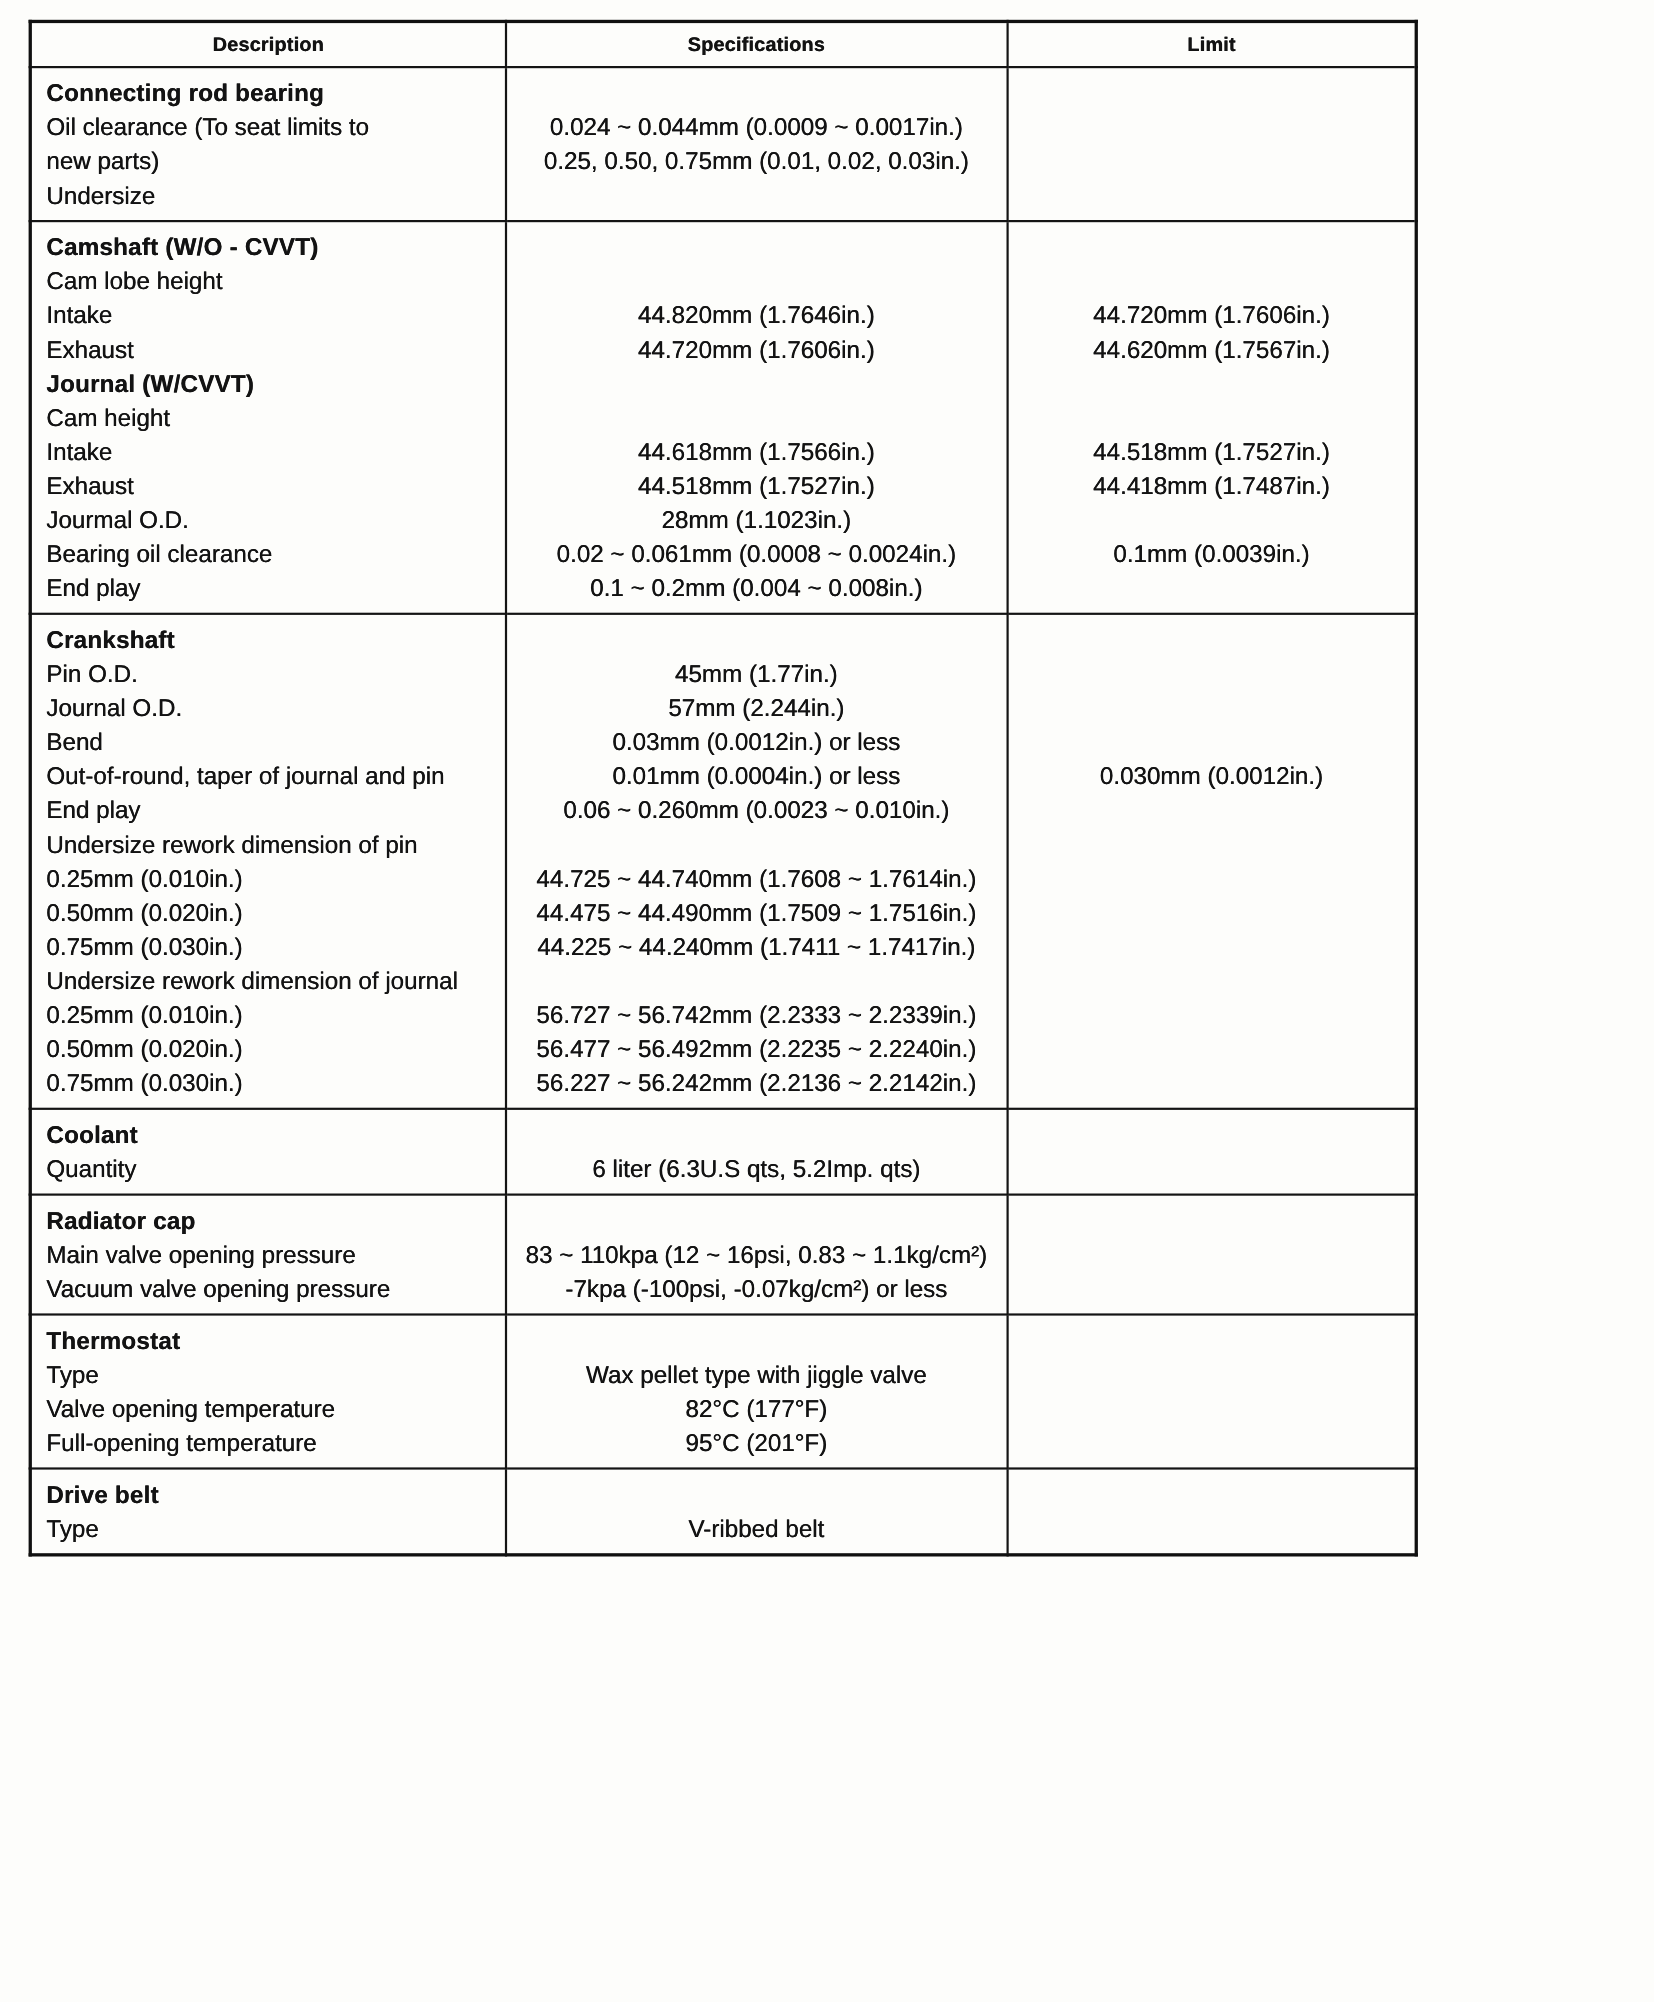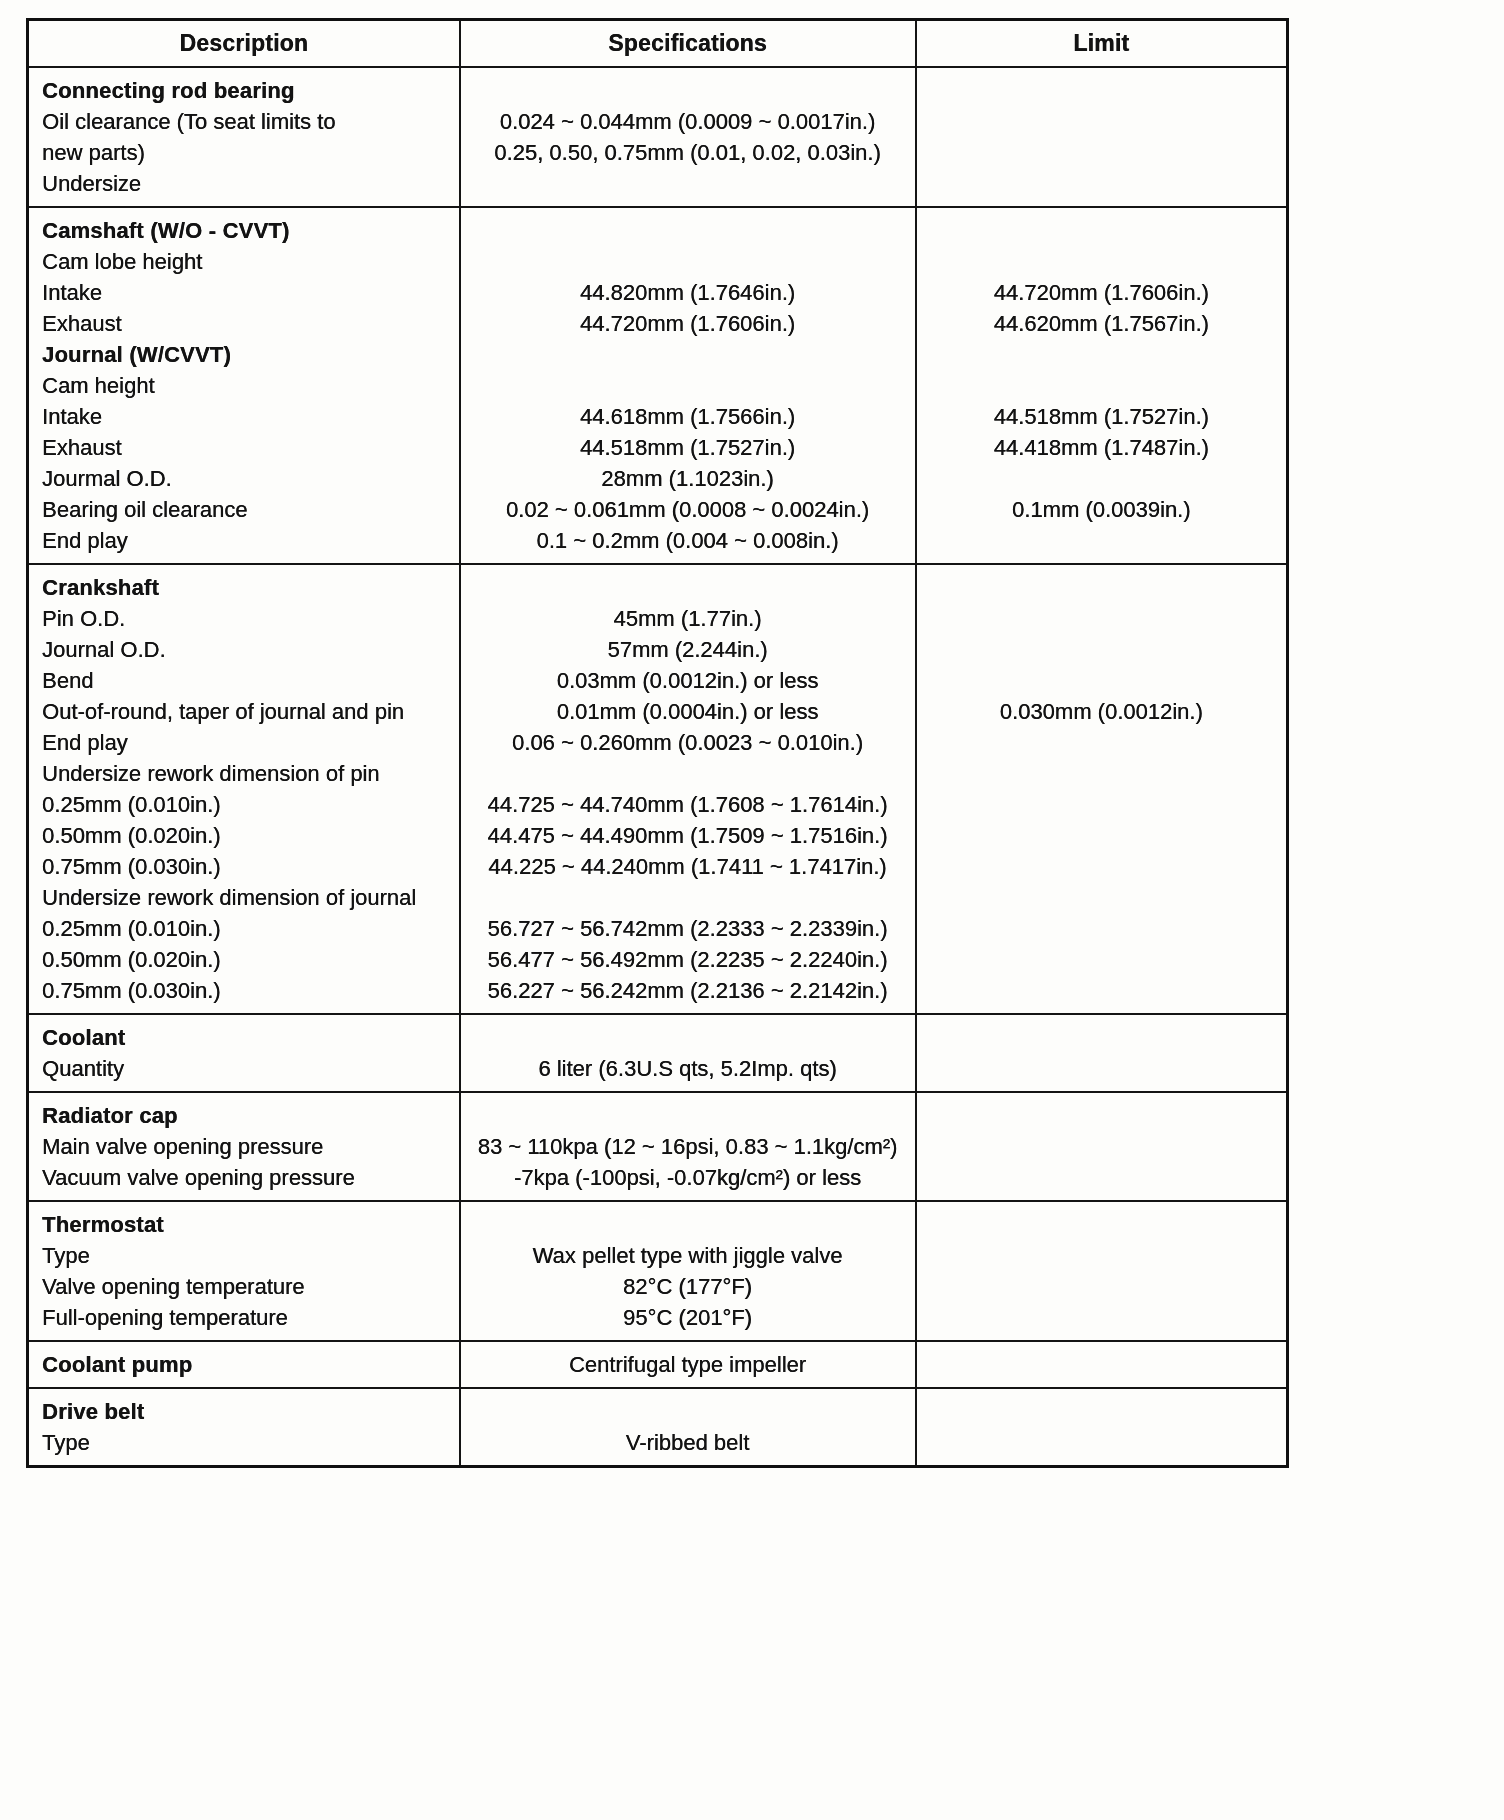--- a/index.html
+++ b/index.html
@@ -14,21 +14,21 @@
     border-collapse:collapse;
     width:1260px;
     table-layout:fixed;
     border:3px solid #101010;
   }
   col.c-desc{width:432px;}
   col.c-spec{width:456px;}
   col.c-limit{width:372px;}
   th,td{border:2px solid #141414;vertical-align:middle;}
   thead th{
-    font-size:23px;font-weight:bold;text-align:center;
+    font-size:18px;font-weight:bold;text-align:center;
     padding:9px 4px;letter-spacing:.2px;
     text-shadow:.4px 0 0 currentColor;
   }
   td{padding:7px 8px;}
   td.desc-cell{padding-left:13px;padding-right:24px;}
   .line{
     font-size:22px;line-height:31px;min-height:31px;
     white-space:nowrap;
     text-shadow:.3px 0 0 currentColor;
   }
@@ -191,29 +191,20 @@
           <td class="spec-cell">
             <div class="line">&nbsp;</div>
             <div class="line">Wax pellet type with jiggle valve</div>
             <div class="line">82°C (177°F)</div>
             <div class="line">95°C (201°F)</div>
           </td>
           <td class="limit-cell"></td>
         </tr>
         <tr>
           <td class="desc-cell">
-            <div class="line bold">Coolant pump</div>
-          </td>
-          <td class="spec-cell">
-            <div class="line">Centrifugal type impeller</div>
-          </td>
-          <td class="limit-cell"></td>
-        </tr>
-        <tr>
-          <td class="desc-cell">
             <div class="line bold">Drive belt</div>
             <div class="line">Type</div>
           </td>
           <td class="spec-cell">
             <div class="line">&nbsp;</div>
             <div class="line">V-ribbed belt</div>
           </td>
           <td class="limit-cell"></td>
         </tr>
       </tbody>

